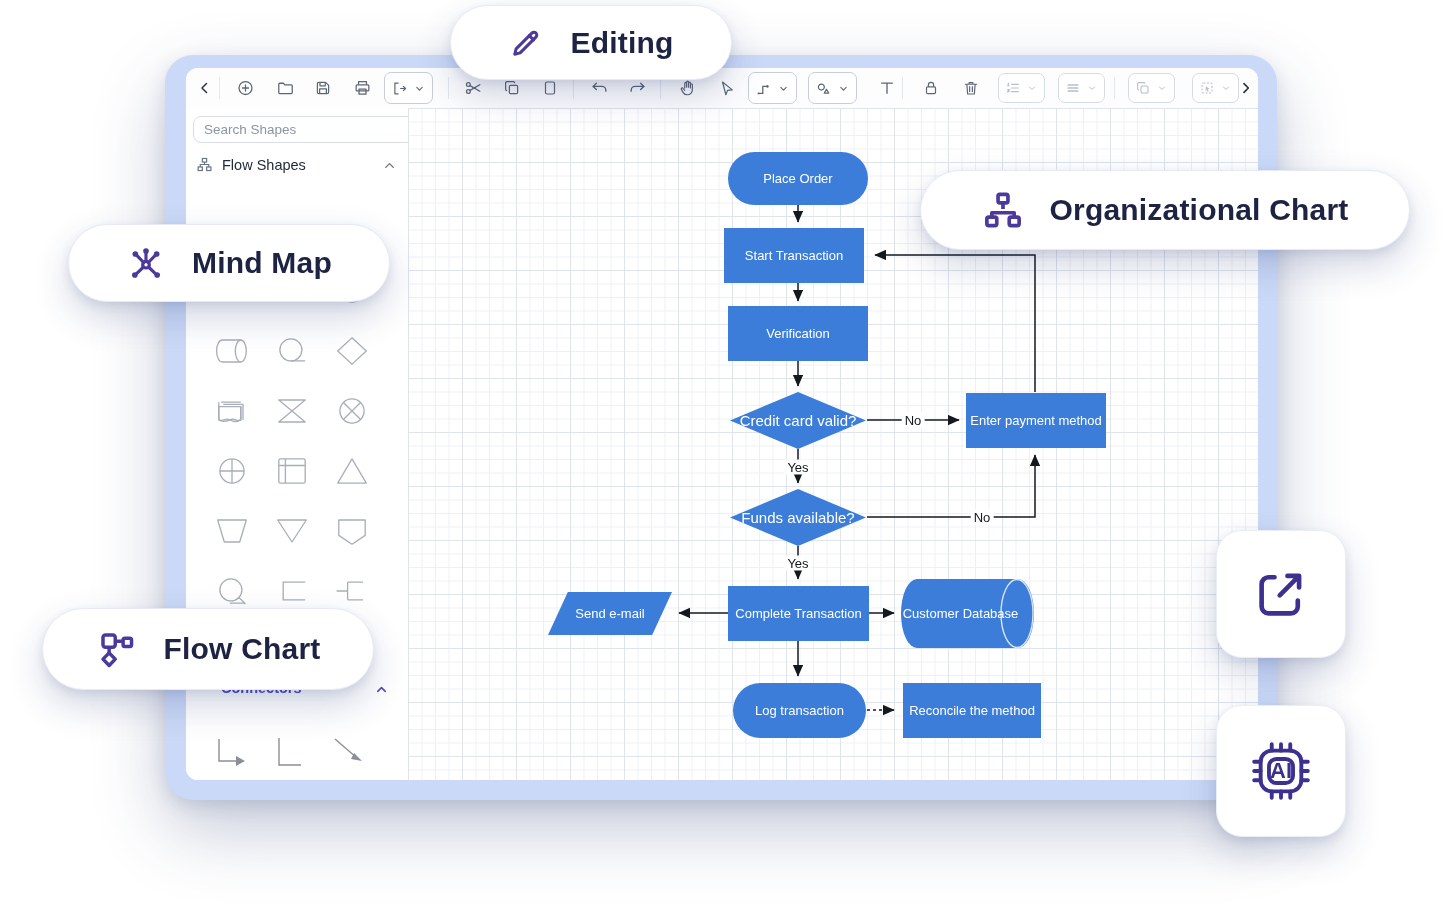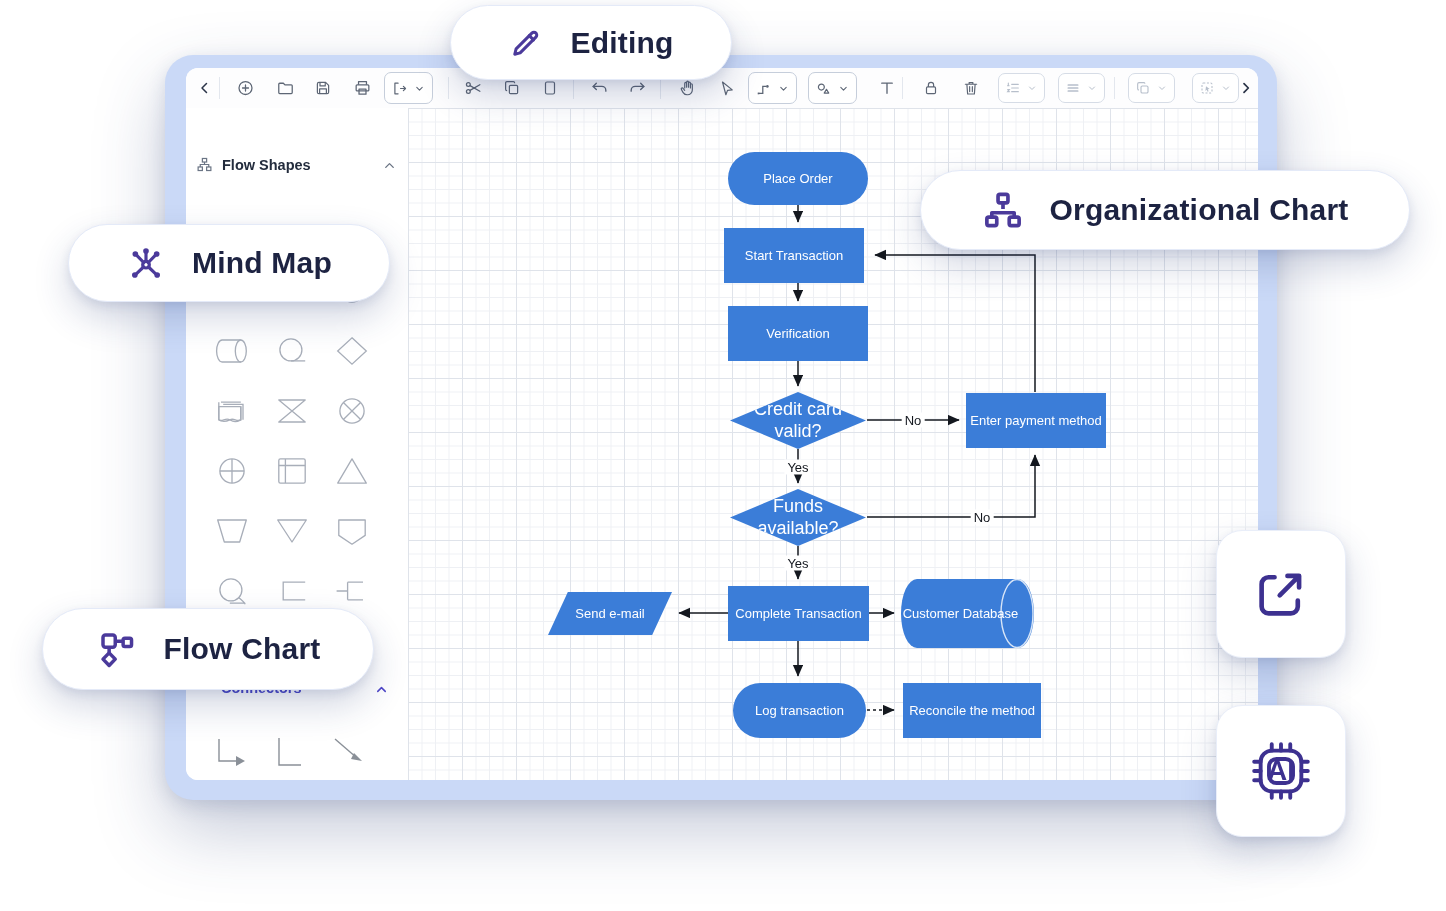--- a/index.html
+++ b/index.html
@@ -27,57 +27,57 @@
   .tsep{position:absolute;top:9px;width:1px;height:22px;background:#e3e7ee;}
 
   
   .sidebar{position:absolute;left:0;top:40px;width:222px;height:672px;background:#ffffff;
     border-right:1px solid #e8ebf1;}
   .search{position:absolute;left:7px;top:8px;width:200px;height:25px;border:1px solid #d9dee8;
     border-radius:8px;background:#fff;font-family:"Liberation Sans",sans-serif;
     font-size:13.5px;color:#3c4657;padding:0 10px;outline:none;}
   .search::placeholder{color:#8b95a5;}
   .sechead{position:absolute;left:10px;display:flex;align-items:center;gap:9px;cursor:pointer;}
-  .sechead .lbl{font-size:14.5px;font-weight:700;color:#232c3d;}
+  .sechead .lbl{font-size:14.5px;font-weight:400;color:#232c3d;}
   .sechead.indigo .lbl{color:#4845c6;font-weight:700;}
   .chev{position:absolute;color:#6b7585;}
   .chev.indigo{color:#4f46c9;}
   .shape-cell{position:absolute;width:44px;height:44px;color:#a8aeb9;cursor:grab;}
   .conn-cell{position:absolute;width:44px;height:40px;color:#8a9098;cursor:grab;}
 
   
   .canvas{position:absolute;left:222px;top:40px;width:850px;height:672px;
     background:
       linear-gradient(#dfe3ea 1px, transparent 1px) 0 0 / 54px 54px,
       linear-gradient(90deg,#dfe3ea 1px, transparent 1px) 0 0 / 54px 54px,
       linear-gradient(#eef0f4 1px, transparent 1px) 0 0 / 13.5px 13.5px,
       linear-gradient(90deg,#eef0f4 1px, transparent 1px) 0 0 / 13.5px 13.5px,
       #ffffff;}
   .edges{position:absolute;inset:0;pointer-events:none;}
   .node{position:absolute;background:#3b7dd8;color:#ffffff;display:flex;align-items:center;
     justify-content:center;text-align:center;font-size:13px;cursor:pointer;line-height:1.2;}
   .stadium{border-radius:28px;}
-  .diamond{clip-path:polygon(50% 0,100% 50%,50% 100%,0 50%);font-size:18px;}
+  .diamond{clip-path:polygon(50% 0,100% 50%,50% 100%,0 50%);font-size:15px;}
   .para{clip-path:polygon(16% 0,100% 0,84% 100%,0 100%);}
   .cyl{background:none;}
   .cyl svg{position:absolute;inset:0;}
   .cyl .ctext{position:absolute;inset:0;display:flex;align-items:center;justify-content:center;
     padding-right:14px;}
   .elabel{position:absolute;font-size:13px;color:#14181f;background:#ffffff;padding:0 3px;
     transform:translate(-50%,-50%);}
 
   
   .pill{position:absolute;background:#ffffff;border:1px solid #e4eaf8;border-radius:999px;
     display:flex;align-items:center;justify-content:center;gap:26px;
     box-shadow:0 16px 36px rgba(35,55,115,.20),0 4px 10px rgba(35,55,115,.10);}
   .pill .ptxt{font-size:30px;font-weight:700;color:#1d2342;letter-spacing:.2px;}
   .card{position:absolute;background:#ffffff;border:1px solid #e9eef9;border-radius:26px;
     display:flex;align-items:center;justify-content:center;
     box-shadow:0 16px 36px rgba(35,55,115,.20),0 4px 10px rgba(35,55,115,.10);}
-  .ai-lbl{position:absolute;font-size:28px;font-weight:700;color:#3d3190;}
+  .ai-lbl{position:absolute;font-size:22px;font-weight:700;color:#3d3190;}
 </style>
 </head>
 <body>
 
 <div class="stage">
 
   <div class="win-frame">
     <div class="app">
 
       <div class="toolbar">
@@ -235,20 +235,21 @@
             </svg>
         </div>
         <div class="tb dark" style="left:1052px">
           <svg width="16" height="16" viewBox="0 0 24 24" fill="none" stroke="currentColor" stroke-width="2.6" stroke-linecap="round" stroke-linejoin="round">
               <path d="M9 5.5l6.5 6.5L9 18.5"></path>
             </svg>
         </div>
       </div>
 
       <div class="sidebar">
+        <input class="search" type="text" placeholder="Search Shapes" style="">
 
         <div class="sechead" style="top:48px">
           <svg width="17" height="17" viewBox="0 0 24 24" fill="none" stroke="#6b7585" stroke-width="1.7">
               <rect x="9" y="3.5" width="6" height="5"></rect>
               <rect x="3" y="15.5" width="6" height="5"></rect>
               <rect x="15" y="15.5" width="6" height="5"></rect>
               <path d="M12 8.5v3.5M6 15.5V12h12v3.5"></path>
             </svg>
           <span class="lbl">Flow Shapes</span>
         </div>

